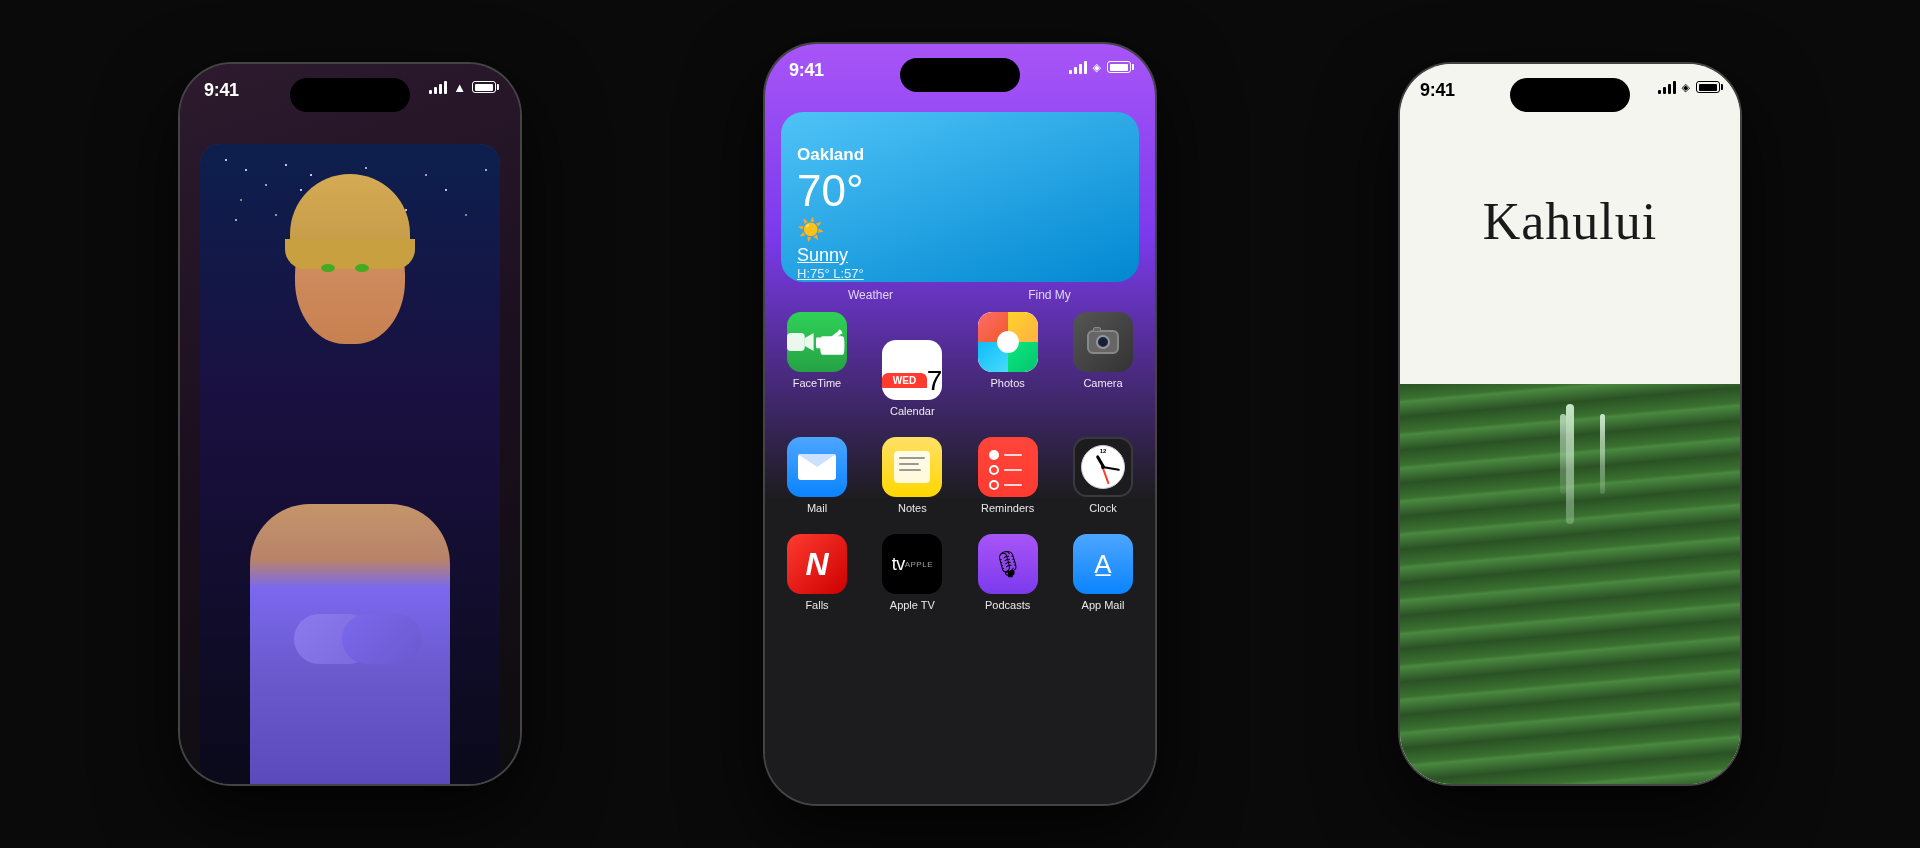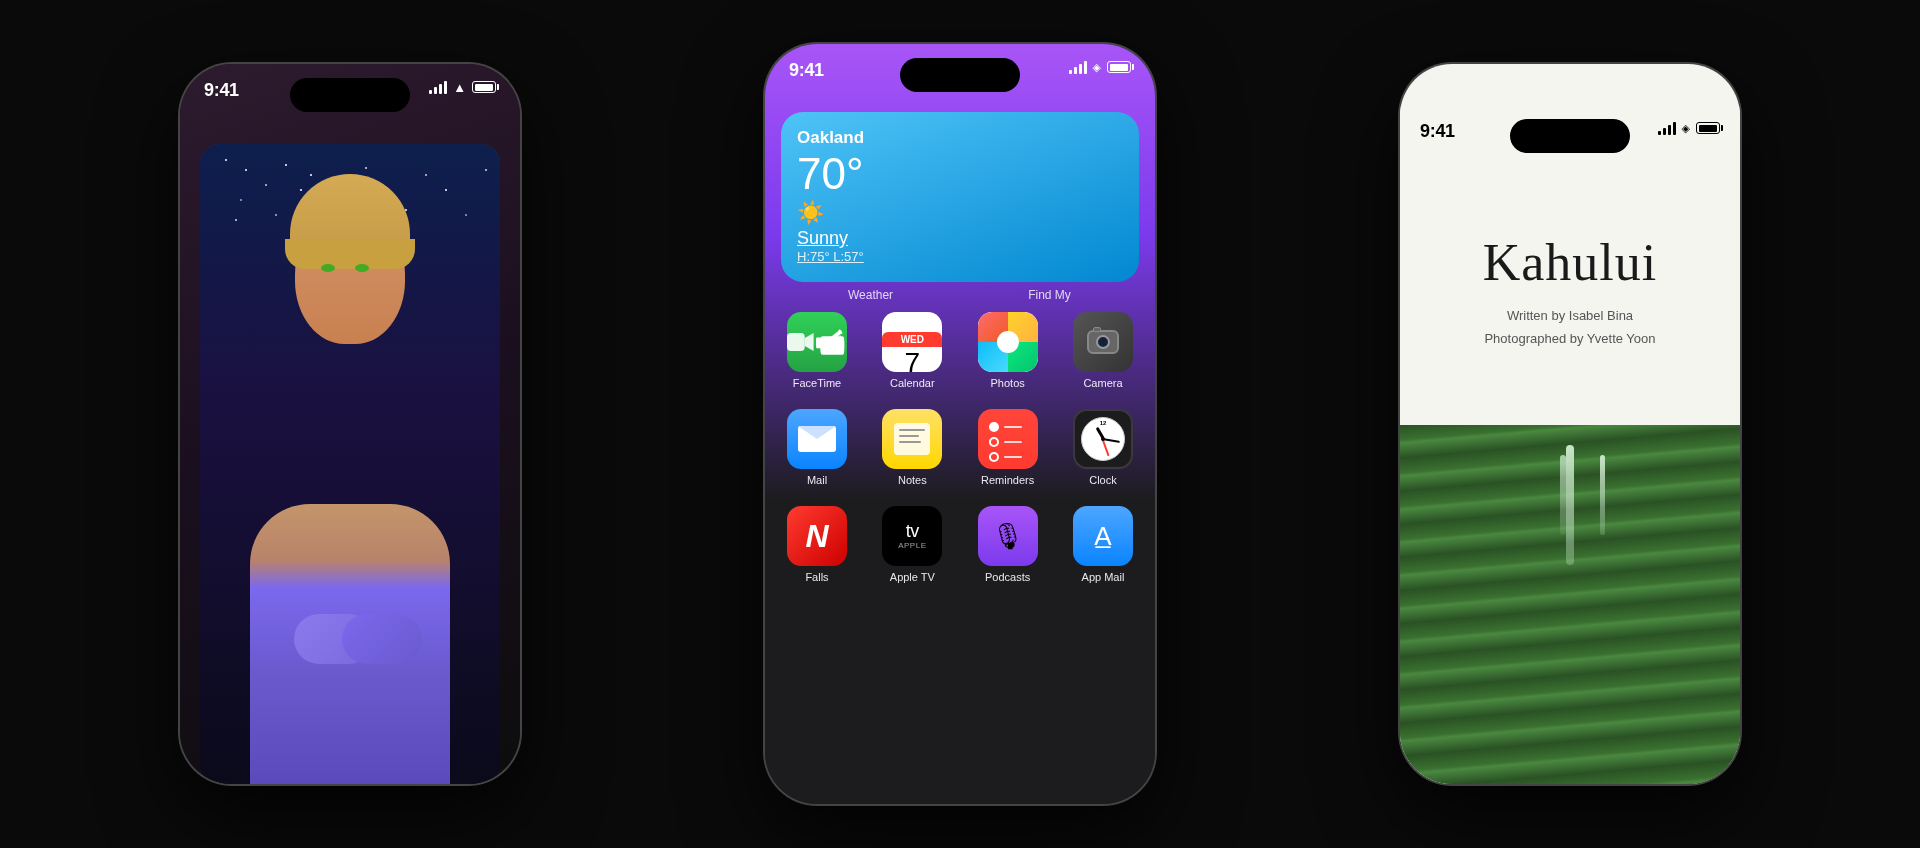--- a/index.html
+++ b/index.html
@@ -204,20 +204,21 @@
 
     
     .weather-widget {
       background: linear-gradient(160deg, #4fc3f7 0%, #0288d1 100%);
       padding: 16px;
     }
     .weather-city {
       font-size: 17px;
       font-weight: 600;
       color: #fff;
+      margin-top: 17px;
     }
     .weather-temp {
       font-size: 44px;
       font-weight: 300;
       color: #fff;
       line-height: 1;
       margin: 4px 0;
     }
     .weather-icon-sun {
       font-size: 22px;
@@ -361,23 +362,24 @@
       text-align: center;
     }
 
     
     .icon-facetime { background: linear-gradient(180deg, #30d158 0%, #25a244 100%); }
     .icon-facetime::after { content: '📹'; font-size: 26px; filter: brightness(0) invert(1); }
 
     
     .icon-calendar {
       background: #fff;
-      flex-direction: column;
+      flex-direction: row;
       justify-content: flex-start;
       padding-top: 20px;
+      margin-top: 28px;
     }
     .cal-header {
       width: 100%;
       background: #ff3b30;
       text-align: center;
       font-size: 10px;
       font-weight: 700;
       color: #fff;
       padding: 2px 0;
       border-radius: 6px 6px 0 0;
@@ -663,21 +665,20 @@
         170deg,
         transparent,
         transparent 8px,
         rgba(0,0,0,0.05) 8px,
         rgba(0,0,0,0.05) 9px
       );
     }
     .magazine-header {
       text-align: center;
       padding: 58px 20px 0;
-      margin-top: 41px;
     }
   </style>
 </head>
 <body>
 
 <div class="scene">
 
   <div class="phone phone-left">
     <div class="screen">
 
@@ -860,21 +861,21 @@
 
         <div class="app-row">
           <div class="app-item">
             <div class="app-icon icon-news">
               <span class="news-n" style="font-size:32px;font-weight:900;font-style:italic;color:#fff">N</span>
             </div>
             <span class="app-label">Falls</span>
           </div>
           <div class="app-item">
             <div class="app-icon icon-appletv">
-              <div style="display:flex;flex-direction:column;align-items:center">
+              <div style="display:flex;align-items:center">
                 <div style="font-size:18px;color:#fff;font-weight:300;letter-spacing:-0.5px;line-height:1">tv</div>
                 <div style="font-size:8px;color:rgba(255,255,255,0.6);letter-spacing:0.5px;margin-top:1px">APPLE</div>
               </div>
             </div>
             <span class="app-label">Apple TV</span>
           </div>
           <div class="app-item">
             <div class="app-icon icon-podcasts">
               <span style="font-size:26px">🎙</span>
             </div>
@@ -909,24 +910,20 @@
                 <div class="battery-fill"></div>
               </div>
           </div>
         </div>
       </div>
 
       <div class="dynamic-island"></div>
 
       <div class="magazine-header">
         <div class="kahului-title">Kahului</div>
-        <div class="kahului-credit">
-          <span>Written by Isabel Bina</span><br>
-          <span>Photographed by Yvette Yoon</span>
-        </div>
       </div>
 
       <div class="right-image">
         <div class="forest-texture"></div>
 
         <div style="position:absolute;top:0;left:0;right:0;bottom:0;background:repeating-linear-gradient(175deg,#2a5224 0px,#3a7030 15px,#4a8840 18px,#2a5224 33px)"></div>
 
         <div class="waterfall-effect"></div>
 
         <div style="position:absolute;top:30px;left:50%;transform:translateX(30px);width:5px;height:80px;background:linear-gradient(180deg,#c8e6c9,rgba(200,230,201,0.2));border-radius:3px"></div>

